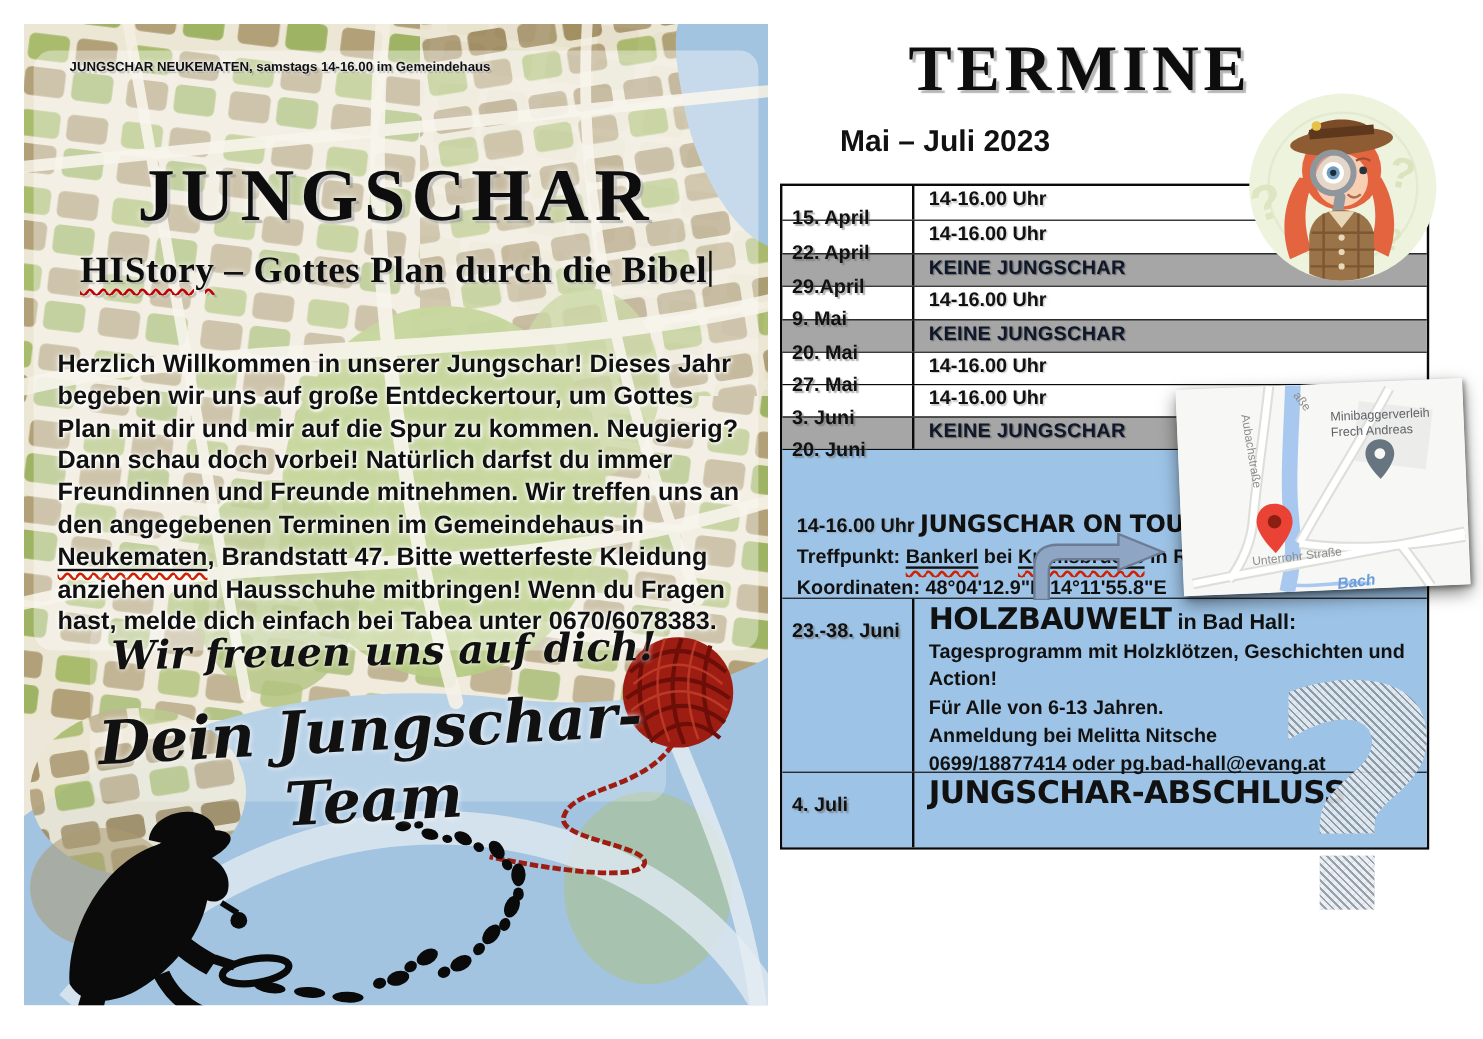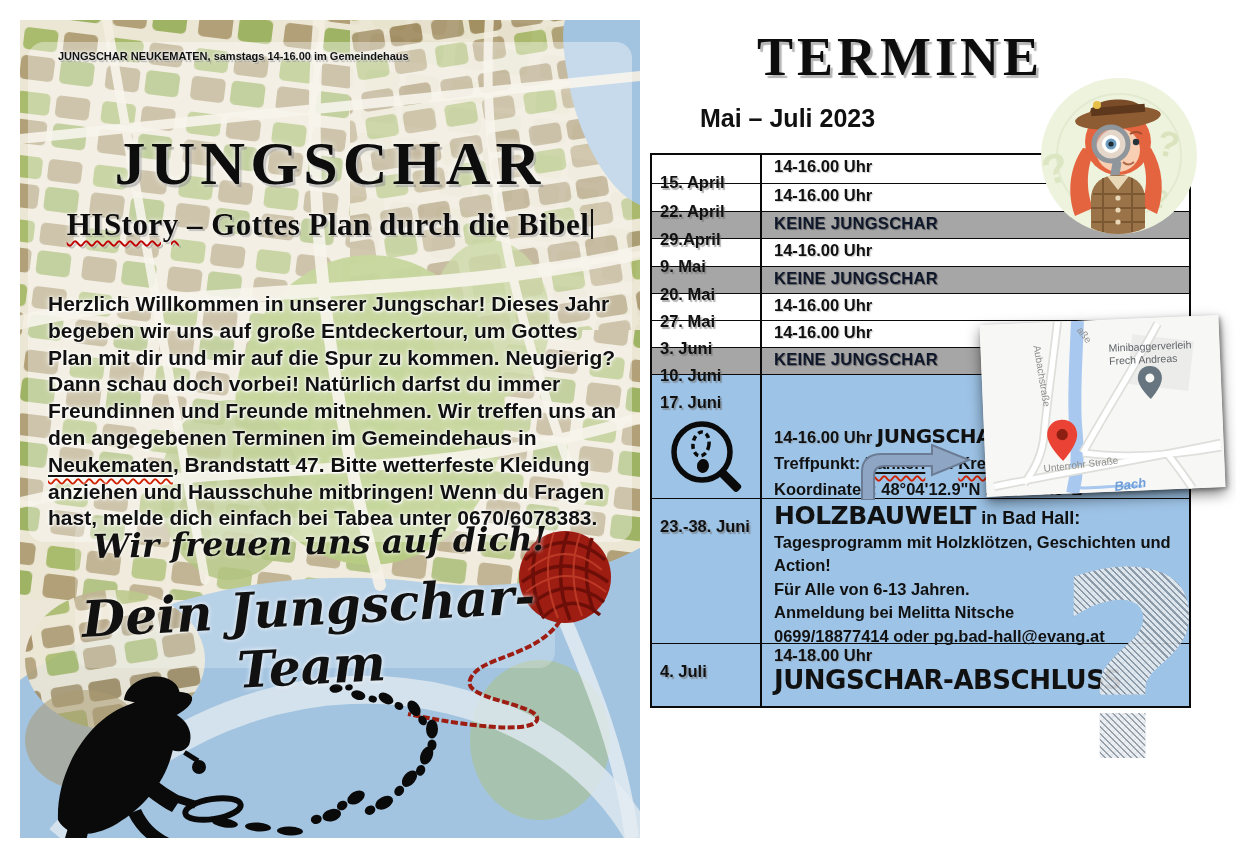--- a/index.html
+++ b/index.html
@@ -245,33 +245,24 @@
     </div>
     <div class="row w" style="height:27px">
       <div class="c1 date">27. Mai</div>
       <div class="c2 time">14-16.00 Uhr</div>
     </div>
     <div class="row w" style="height:27px">
       <div class="c1 date">3. Juni</div>
       <div class="c2 time">14-16.00 Uhr</div>
     </div>
     <div class="row g" style="height:27px">
-      <div class="c1 date">10. Juni</div>
+      <div class="c1 date">20. Juni</div>
       <div class="c2">KEINE JUNGSCHAR</div>
     </div>
     <div class="row b" style="height:124px">
-      <div class="c1">
-        <div class="date">17. Juni</div>
-        <svg width="76" height="82" viewBox="0 0 76 82" style="margin:6px 0 0 8px">
-          <circle cx="34" cy="34" r="28" fill="none" stroke="#0a0a0a" stroke-width="5.5"></circle>
-          <ellipse cx="33" cy="26" rx="8" ry="12" fill="none" stroke="#0a0a0a" stroke-width="3.5" stroke-dasharray="5 3.5" transform="rotate(8 33 26)"></ellipse>
-          <ellipse cx="35" cy="48" rx="6" ry="7" fill="#0a0a0a" transform="rotate(8 35 48)"></ellipse>
-          <rect x="52" y="52" width="26" height="9" rx="3" fill="#0a0a0a" transform="rotate(45 56 56)"></rect>
-        </svg>
-      </div>
       <div class="c2">
         <div class="r10-textblock">
           <span class="time">14-16.00 Uhr </span>
           <span class="disp disp-md">JUNGSCHAR ON TOUR!</span>
           <div><span>Treffpunkt: </span><span class="u-solid"><span class="u-wavy-inner">Bankerl</span></span><span> bei </span><span class="u-solid"><span class="u-wavy-inner">Kremsbrücke</span></span><span> in Rohr</span></div>
           <div>Koordinaten: 48°04'12.9"N 14°11'55.8"E</div>
         </div>
       </div>
     </div>
     <div class="row b r11" style="height:145px">
@@ -280,21 +271,20 @@
         <div><span class="disp">HOLZBAUWELT</span><span style="font-size:18px"> in Bad Hall:</span></div>
         <div>Tagesprogramm mit Holzklötzen, Geschichten und Action!</div>
         <div>Für Alle von 6-13 Jahren.</div>
         <div>Anmeldung bei Melitta Nitsche</div>
         <div>0699/18877414 oder pg.bad-hall@evang.at</div>
       </div>
     </div>
     <div class="row b" style="height:63px">
       <div class="c1 date">4. Juli</div>
       <div class="c2">
-        <div class="time">14-18.00 Uhr</div>
         <div class="disp disp-abs">JUNGSCHAR-ABSCHLUSS</div>
       </div>
     </div>
   </div>
 
   <div class="abs arrow-wrap">
     <svg width="125" height="56" viewBox="0 0 125 56">
       <path d="M14,56 L14,28 Q14,10 34,10 L84,10 L84,1 L121,16 L84,31 L84,22 L36,22 Q26,22 26,32 L26,56 Z" fill="#8ea6c4" stroke="#6b7c94" stroke-width="2"></path>
     </svg>
   </div>

